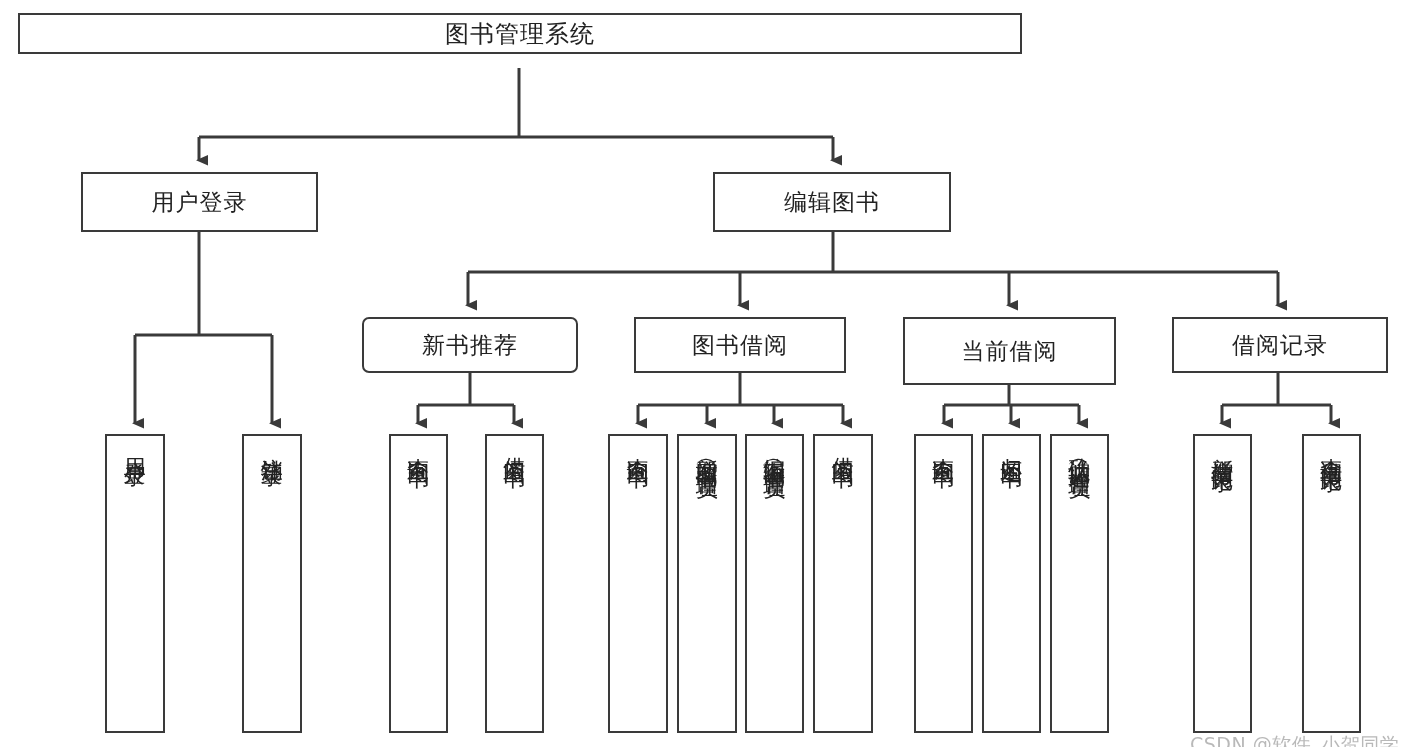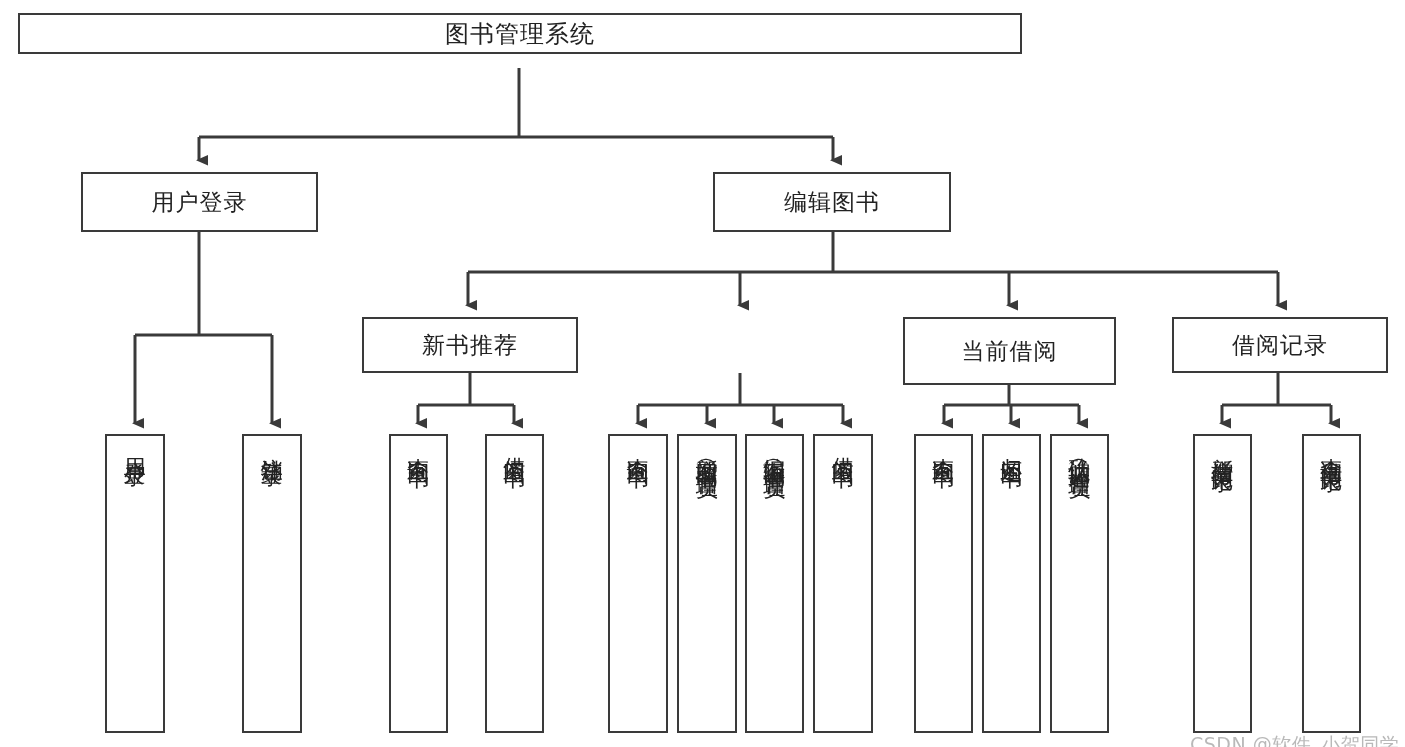--- a/index.html
+++ b/index.html
@@ -133,22 +133,25 @@
     <span>图书管理系统</span>
   </div>
 
   <div class="node horiz" style="left:81px; top:172px; width:237px; height:60px;">
     <span>用户登录</span>
   </div>
   <div class="node horiz" style="left:713px; top:172px; width:238px; height:60px;">
     <span>编辑图书</span>
   </div>
 
-  <div class="node horiz" style="left:362px; top:317px; width:216px; height:56px;">
+  <div class="node horiz" style="left:362px; top:317px; width:216px; height:56px;border-radius:7px;">
     <span>新书推荐</span>
+  </div>
+  <div class="node horiz" style="left:634px; top:317px; width:212px; height:56px;">
+    <span>图书借阅</span>
   </div>
   <div class="node horiz" style="left:903px; top:317px; width:213px; height:68px;">
     <span>当前借阅</span>
   </div>
   <div class="node horiz" style="left:1172px; top:317px; width:216px; height:56px;">
     <span>借阅记录</span>
   </div>
 
   <div class="node vert vert-mid" style="left:105px; top:434px; width:60px; height:299px;">
     <span class="vlabel">用户登录</span>

